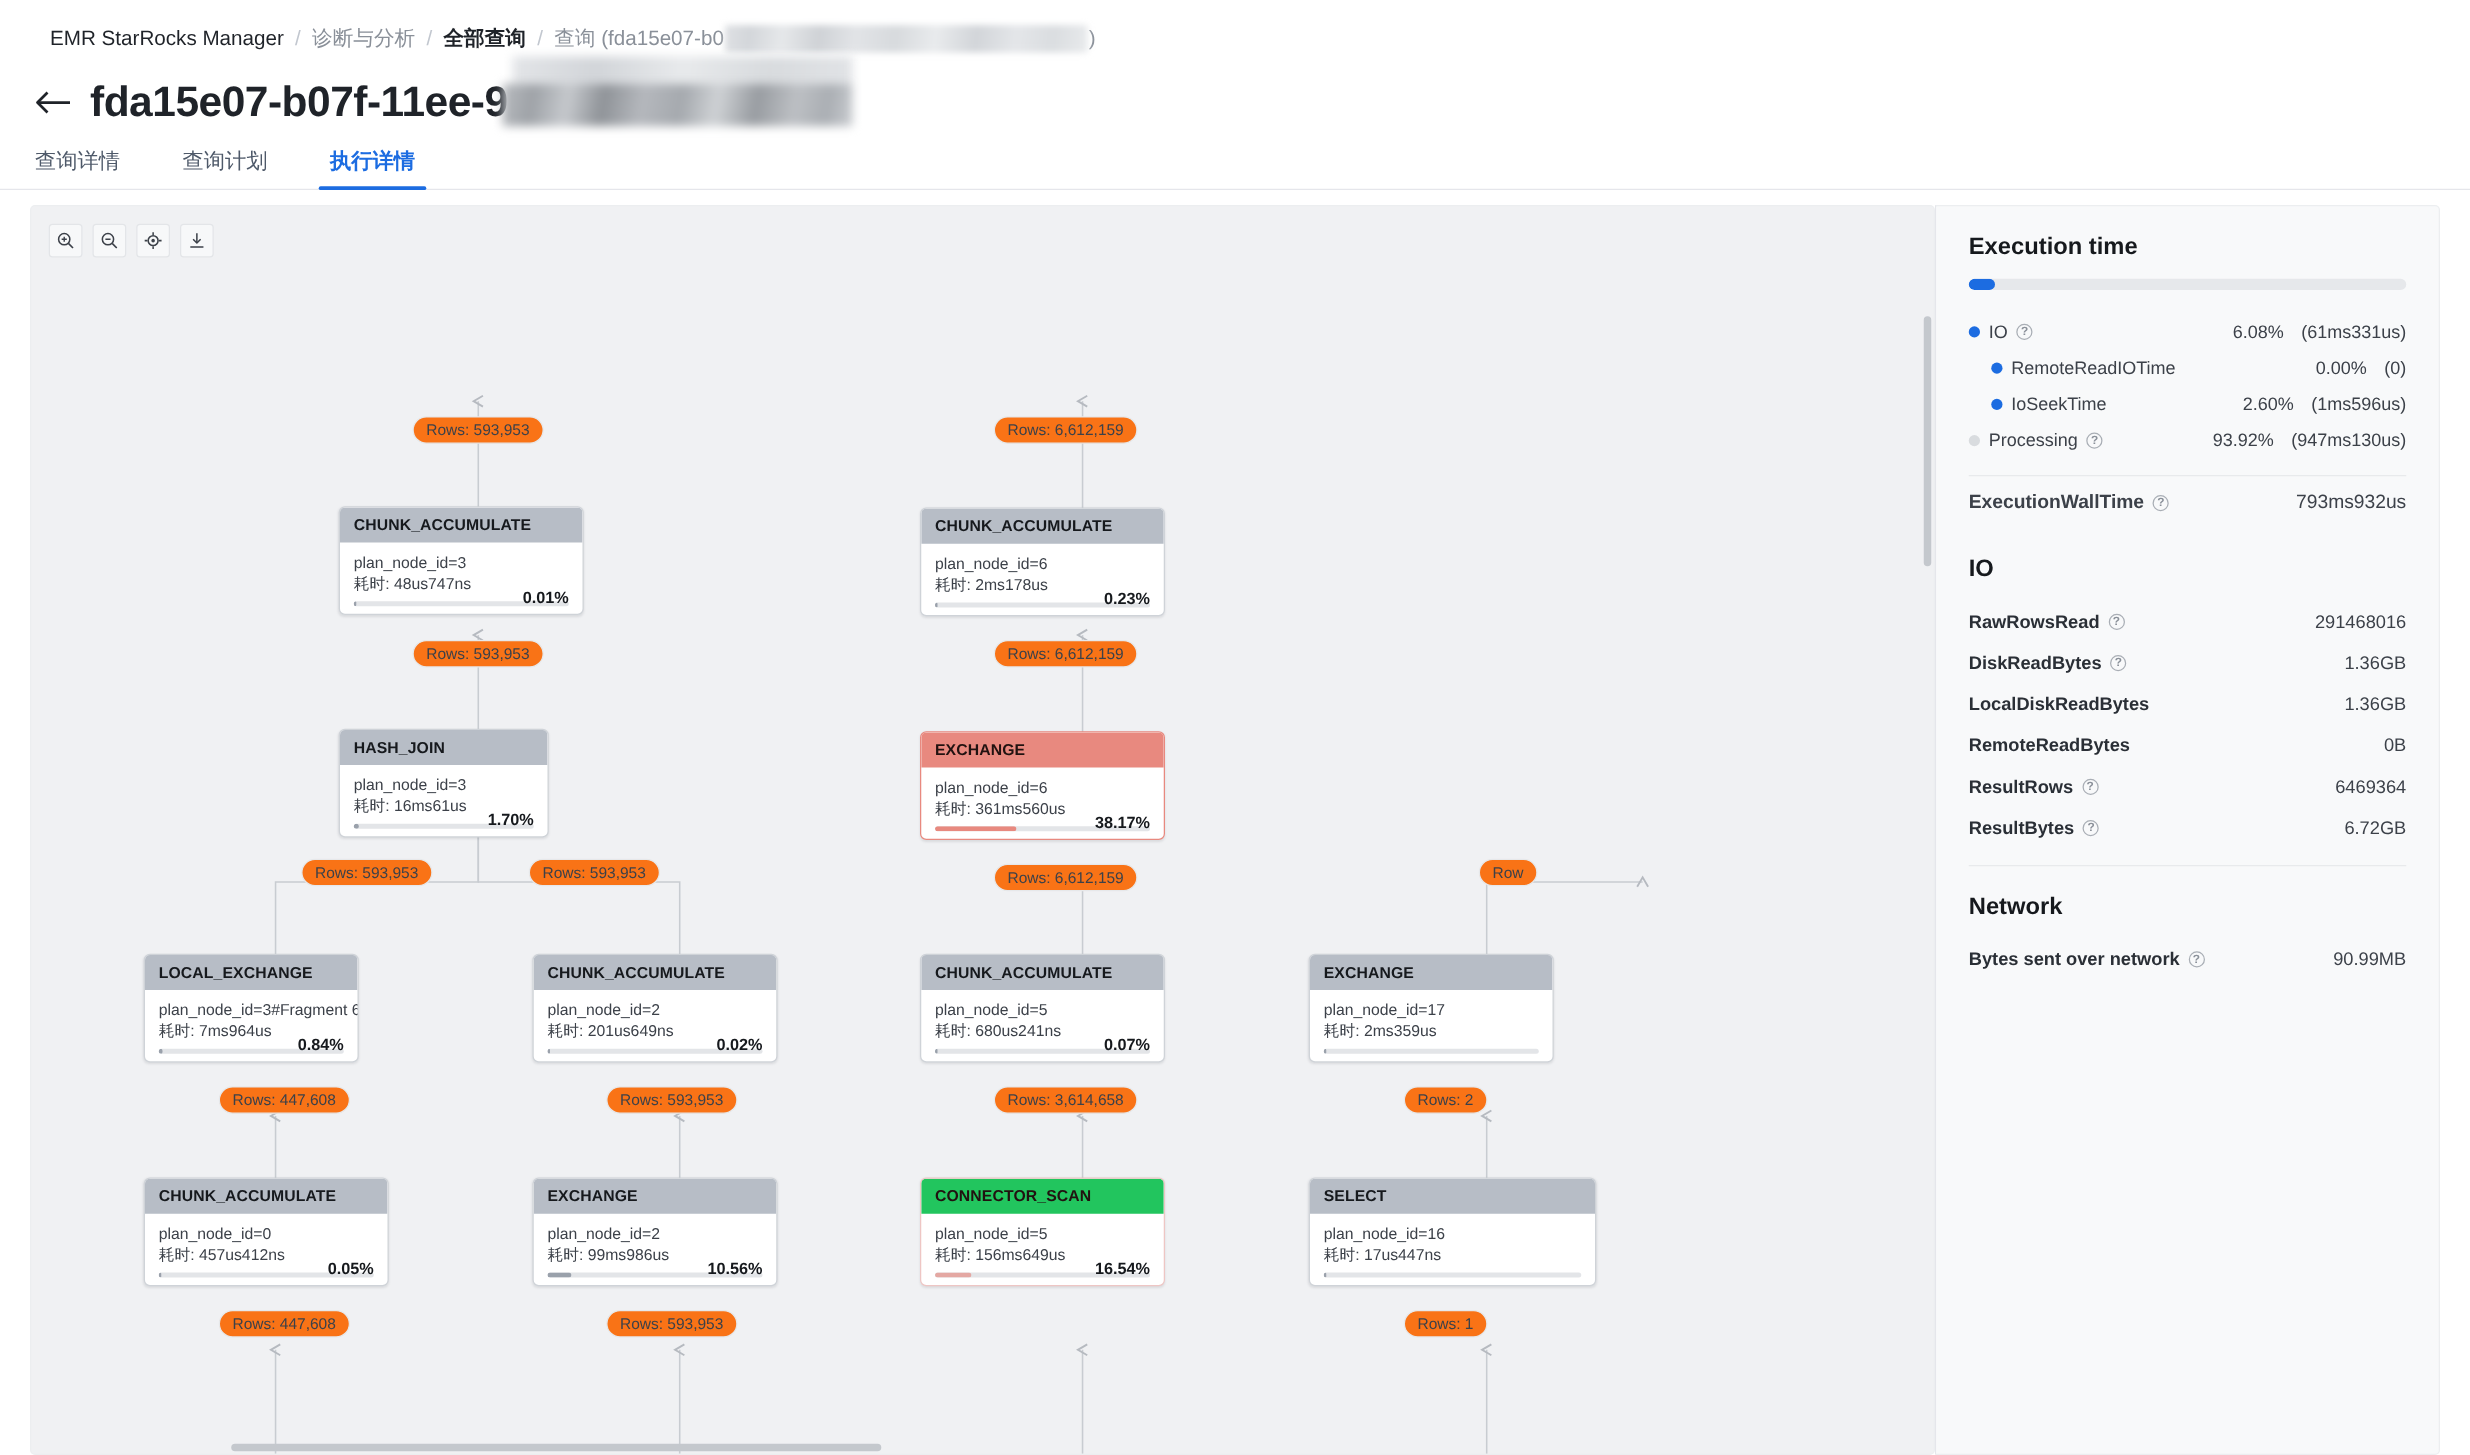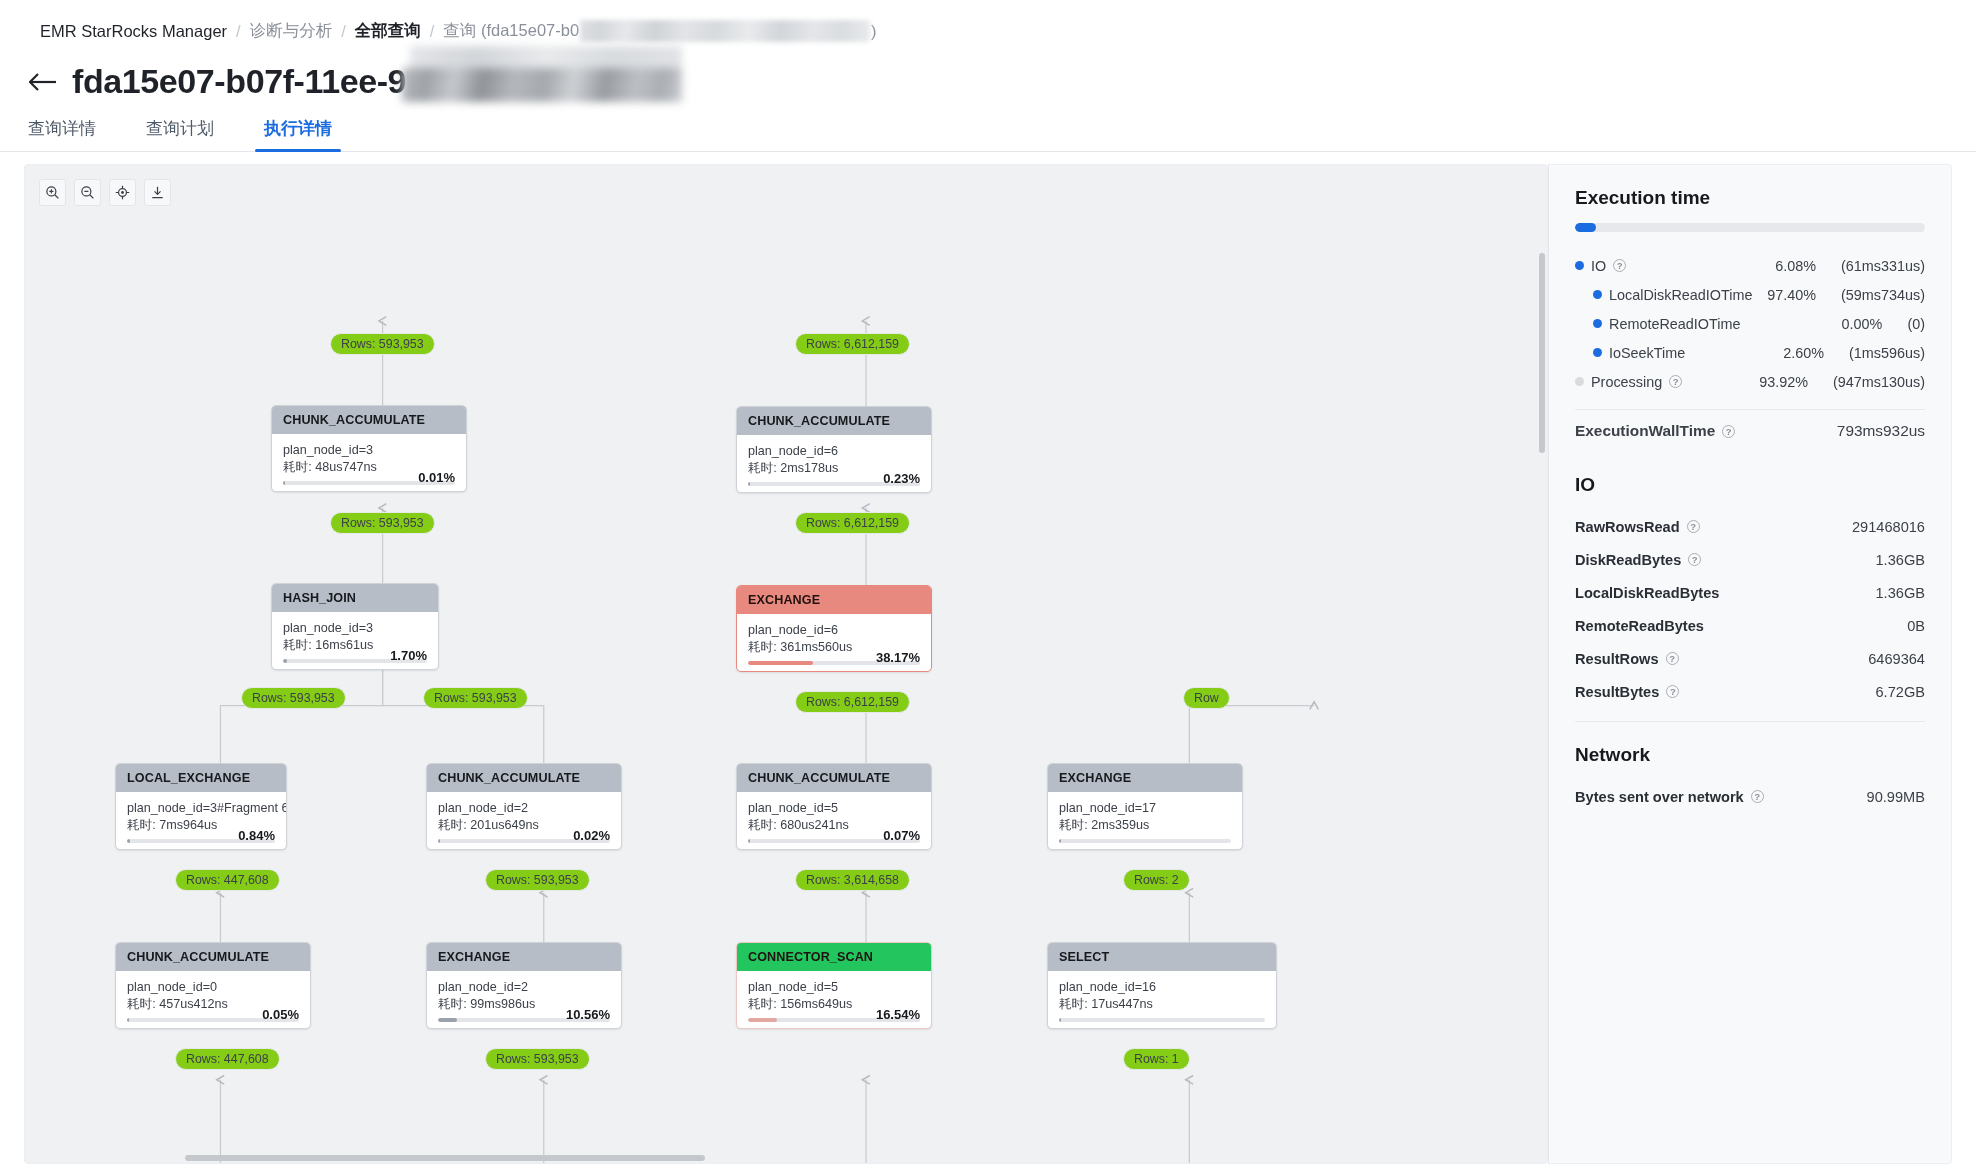--- a/index.html
+++ b/index.html
@@ -180,21 +180,21 @@
   .node.hot { border-color: #e8897f; }
   .node.hot .node-head { background: #e8897f; color: #211210; }
   .node.hot .node-bar > i { background: #e8897f; }
   .node.warm { border-color: #eec6c4; }
   .node.warm .node-head { background: #22c55e; color: #211210; }
   .node.warm .node-bar > i { background: #e4a8a3; }
 
   
   .rows-pill {
     position: absolute;
-    background: #84cc16;
+    background: #f97316;
     border: 1px solid #e6e8ea;
     border-radius: 11px;
     font-size: 12.4px;
     color: #3c4149;
     padding: 3px 10px;
     white-space: nowrap;
     z-index: 8;
   }
 
   
@@ -235,21 +235,21 @@
   }
   .big-bar > i { display: block; height: 100%; background: #1c6ce1; border-radius: 5px; }
 
   .row {
     display: flex; align-items: center;
     height: 29px;
     font-size: 14.4px;
     color: #3c4149;
   }
   .row .lbl { display: flex; align-items: center; gap: 7px; }
-  .row .val { margin-left: auto; display: flex; align-items: center; gap: 25px; white-space: nowrap; }
+  .row .val { margin-left: auto; display: flex; align-items: center; gap: 14px; white-space: nowrap; }
   .row .val .pct { min-width: 58px; text-align: right; }
   .row .val .abs { color: #3c4149; }
   .dot { width: 9px; height: 9px; border-radius: 50%; background: #1c6ce1; flex: none; }
   .dot.grey { background: #d9dcdf; }
   .row.indent { padding-left: 18px; }
   .help {
     width: 13px; height: 13px; border-radius: 50%;
     border: 1px solid #a9aeb5; color: #8a9099;
     font-size: 9.5px; line-height: 11px; text-align: center;
     flex: none; cursor: pointer; font-weight: bold;
@@ -534,30 +534,20 @@
             <span class="help">?</span>
           </span>
           <span class="val">
             <span class="pct">6.08%</span>
             <span class="abs">(61ms331us)</span>
           </span>
         </div>
         <div class="row indent">
           <span class="lbl">
             <span class="dot"></span>
-            <span>LocalDiskReadIOTime</span>
-          </span>
-          <span class="val">
-            <span class="pct">97.40%</span>
-            <span class="abs">(59ms734us)</span>
-          </span>
-        </div>
-        <div class="row indent">
-          <span class="lbl">
-            <span class="dot"></span>
             <span>RemoteReadIOTime</span>
           </span>
           <span class="val">
             <span class="pct">0.00%</span>
             <span class="abs">(0)</span>
           </span>
         </div>
         <div class="row indent">
           <span class="lbl">
             <span class="dot"></span>

